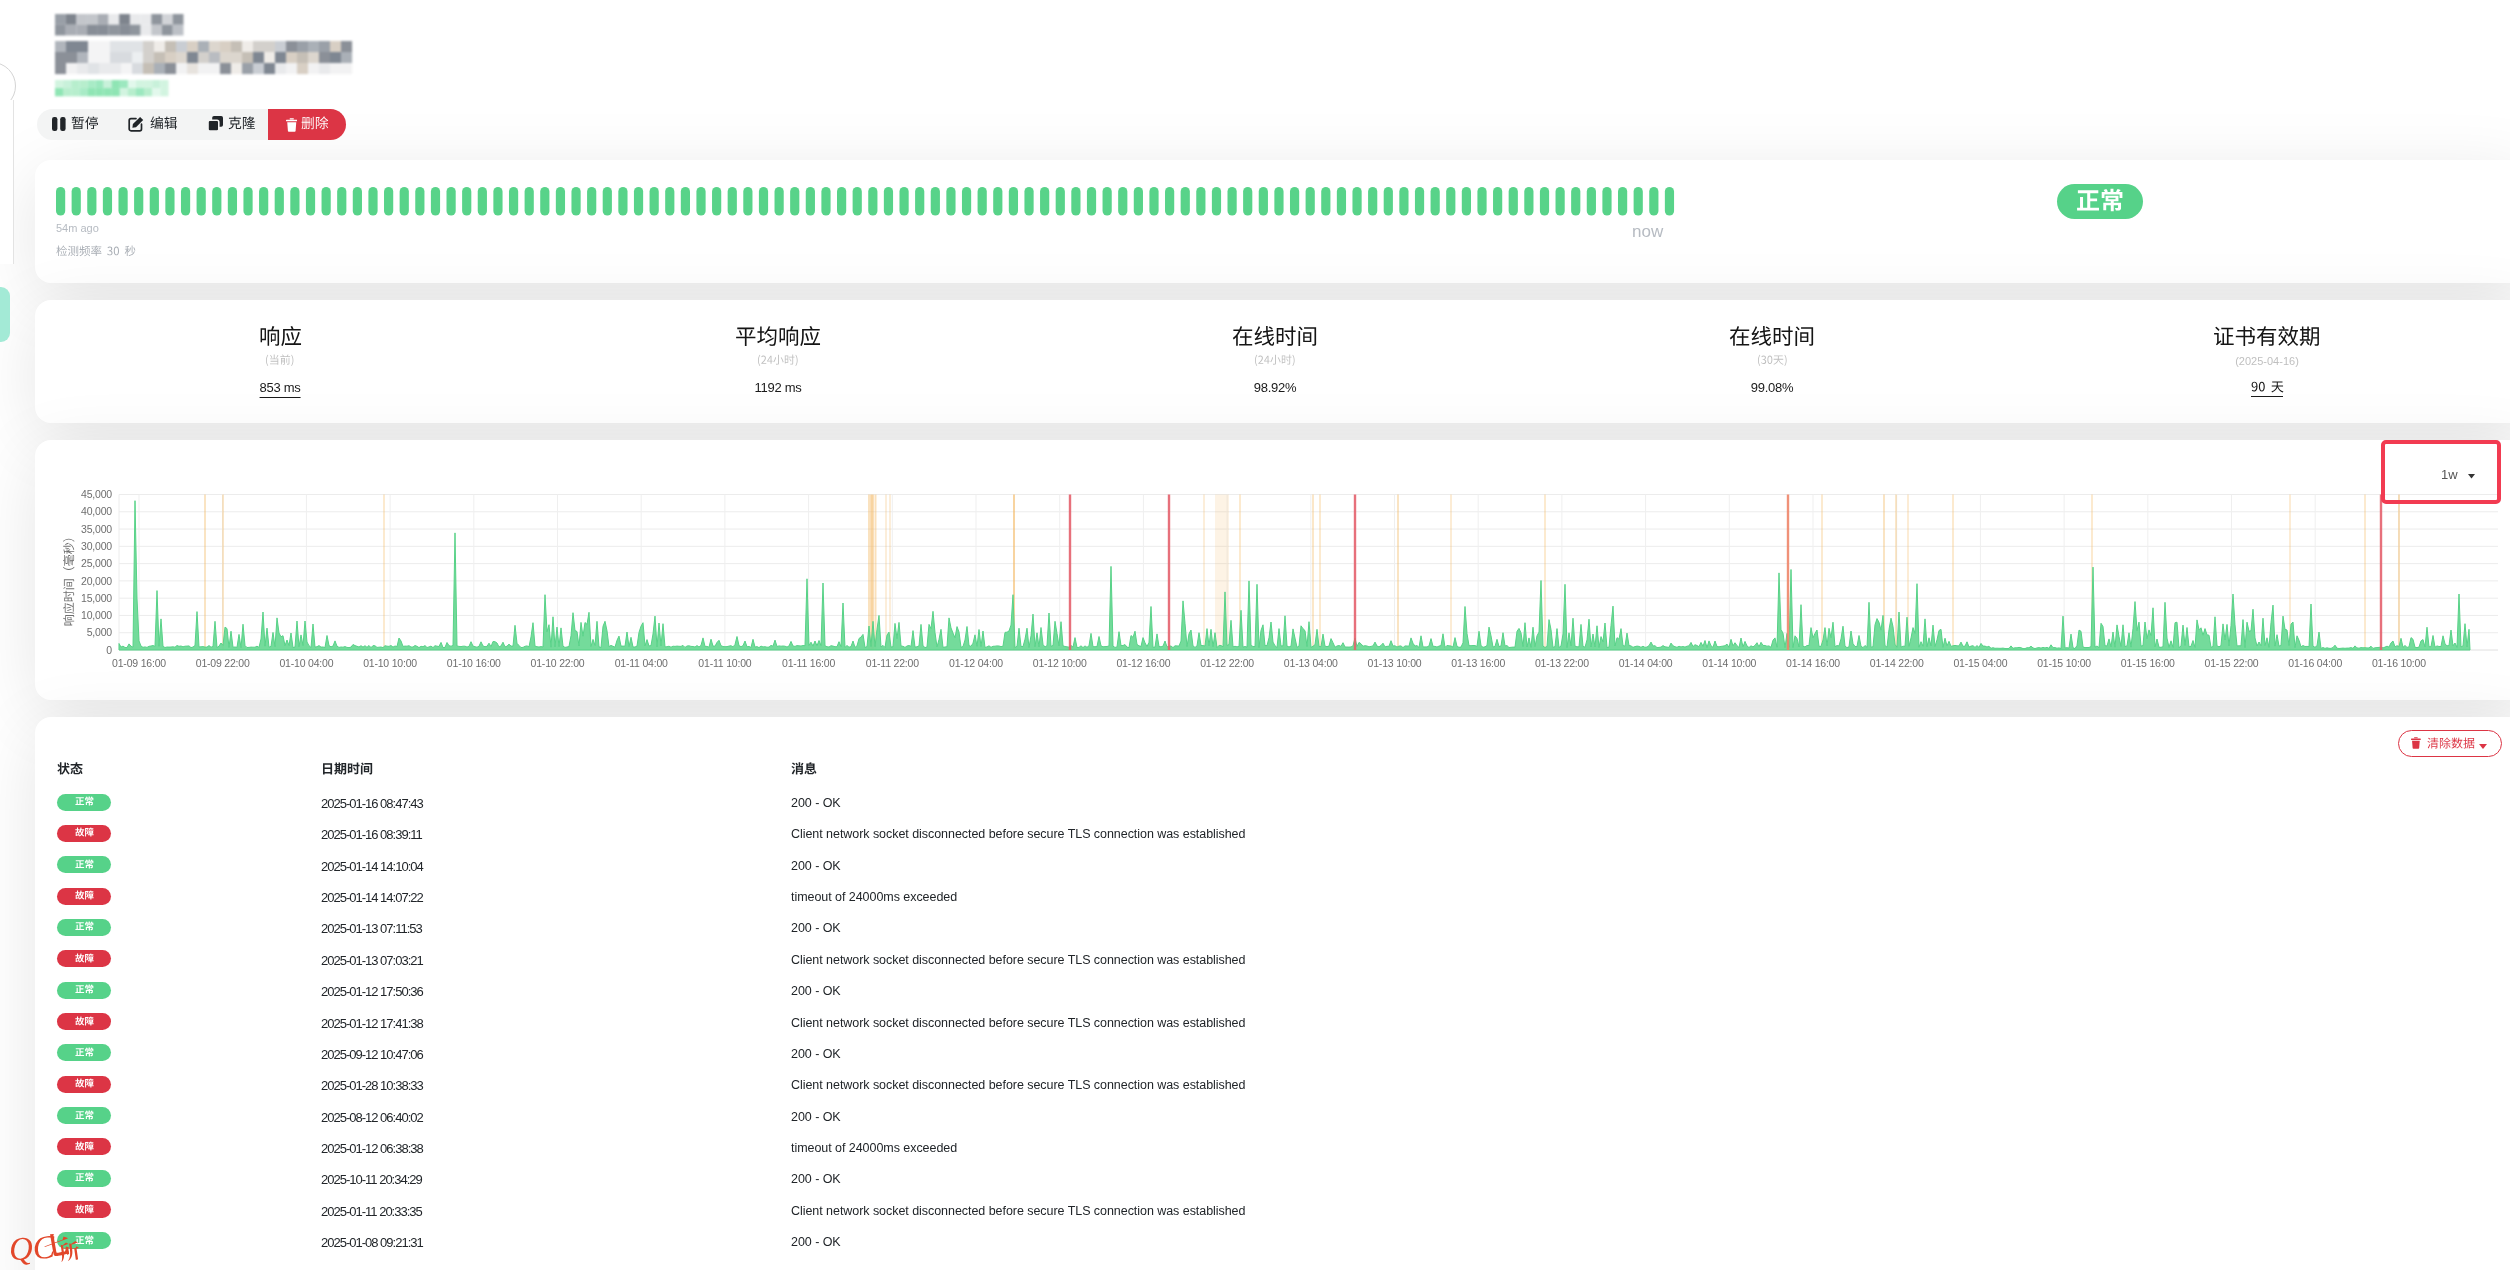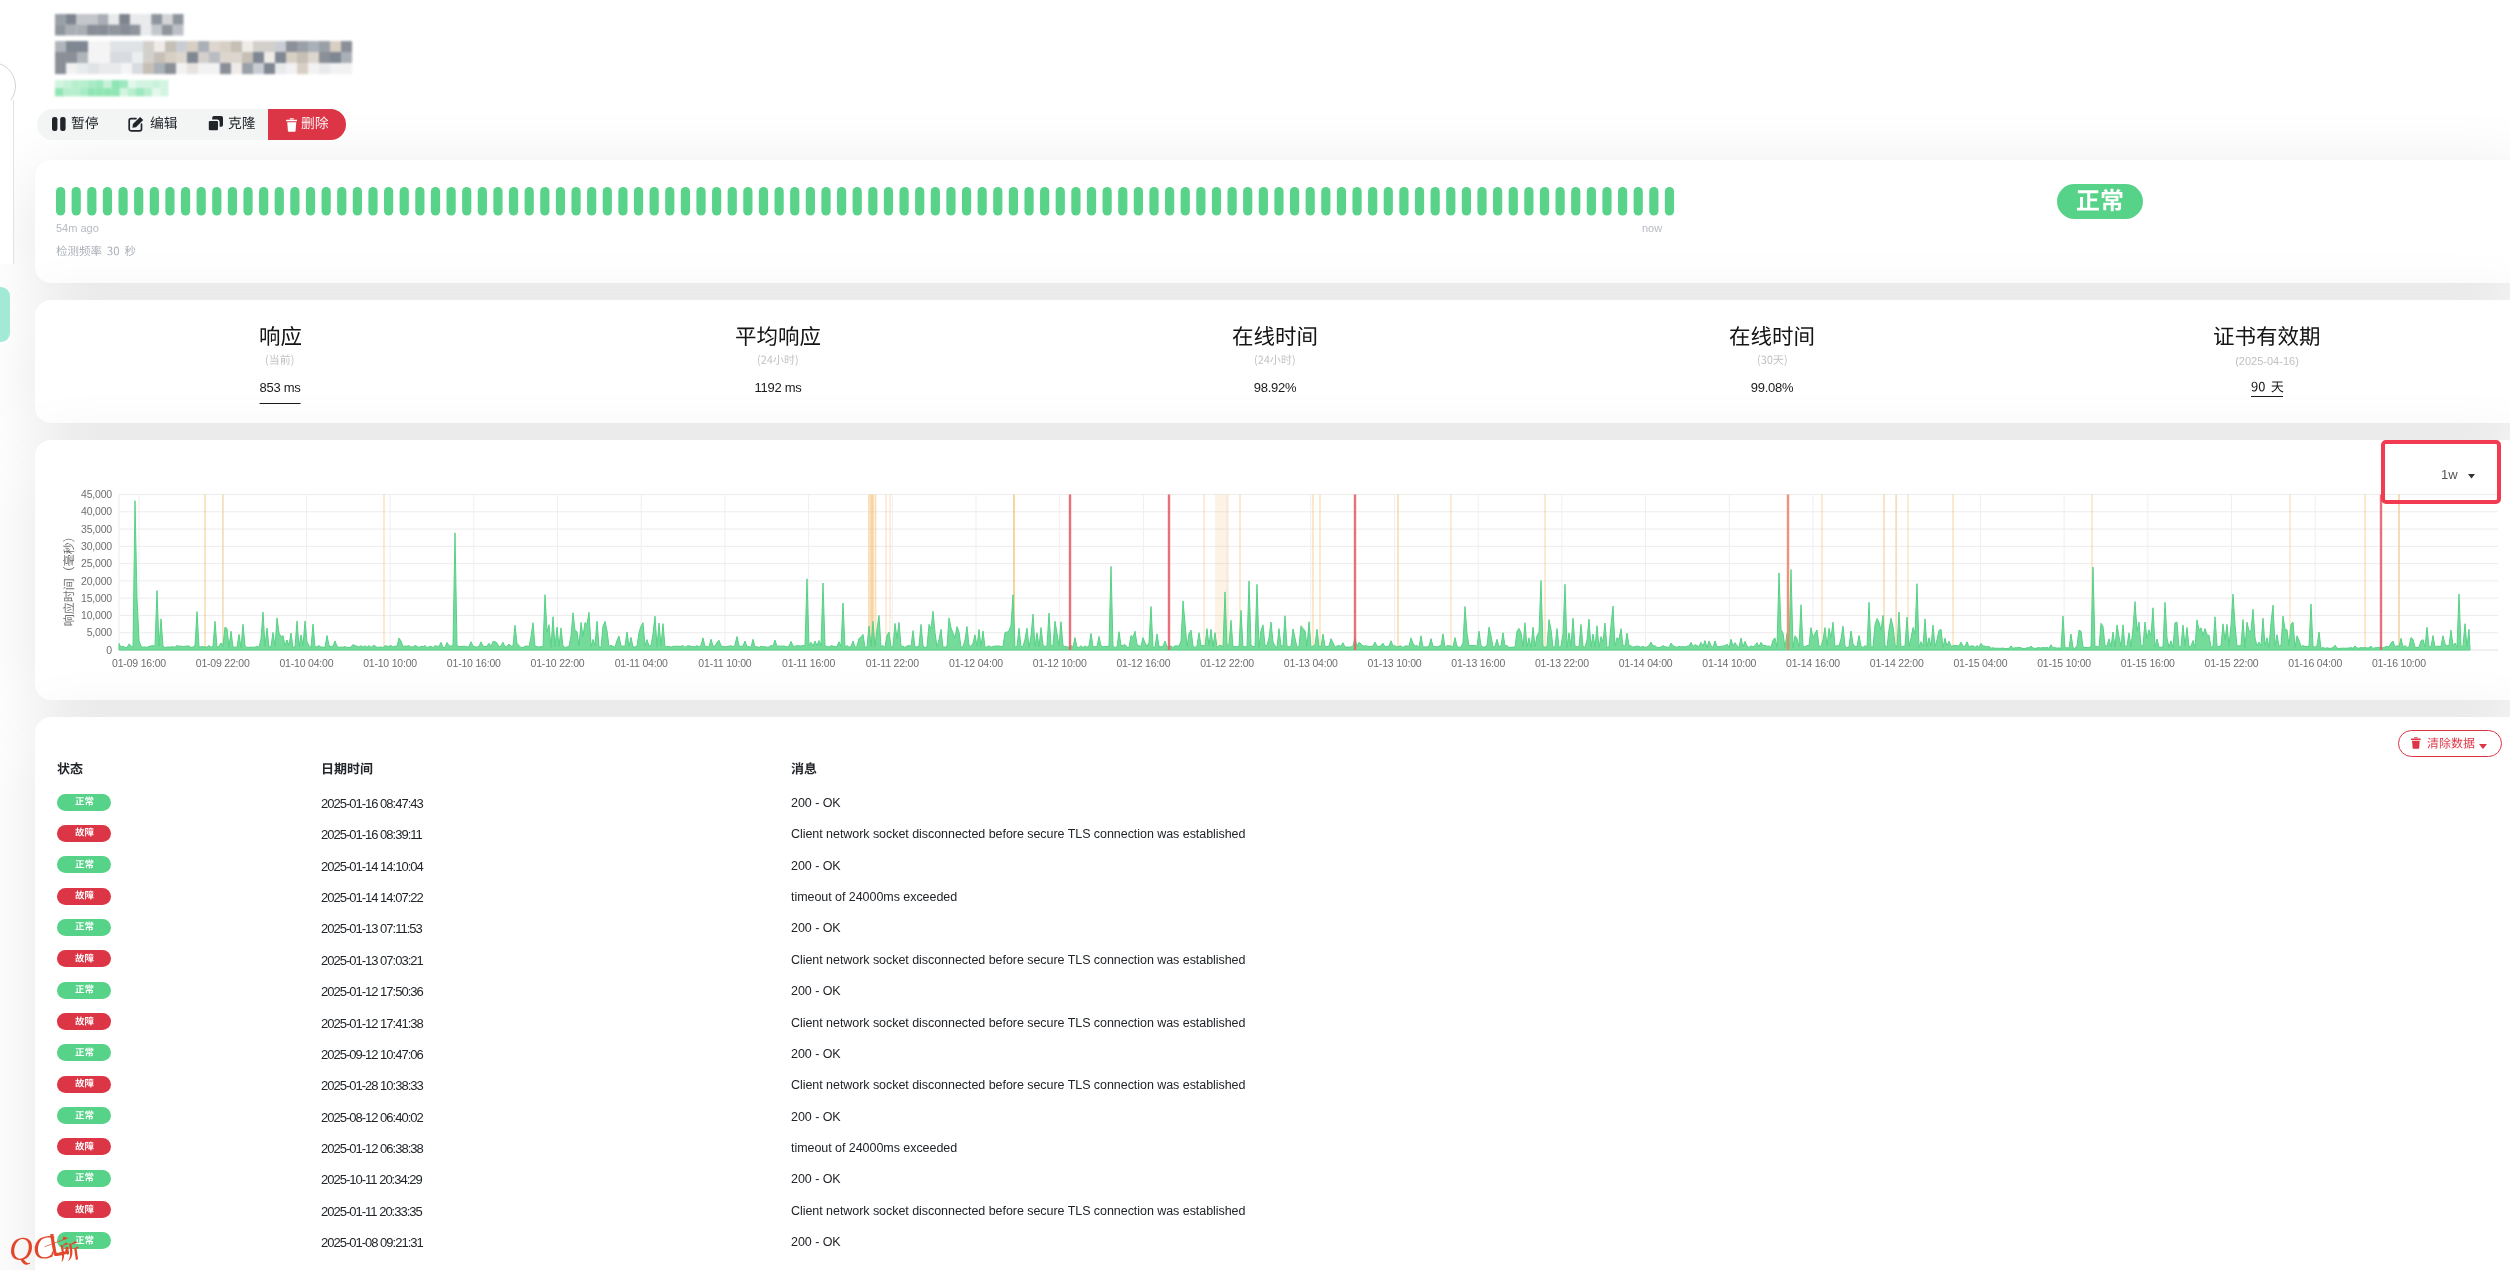--- a/index.html
+++ b/index.html
@@ -338,21 +338,21 @@
     <rect x="1555.52" y="187" width="9.2" height="28.5" rx="4.6" fill="#58d389"></rect>
     <rect x="1571.14" y="187" width="9.2" height="28.5" rx="4.6" fill="#58d389"></rect>
     <rect x="1586.76" y="187" width="9.2" height="28.5" rx="4.6" fill="#58d389"></rect>
     <rect x="1602.38" y="187" width="9.2" height="28.5" rx="4.6" fill="#58d389"></rect>
     <rect x="1618.00" y="187" width="9.2" height="28.5" rx="4.6" fill="#58d389"></rect>
     <rect x="1633.62" y="187" width="9.2" height="28.5" rx="4.6" fill="#58d389"></rect>
     <rect x="1649.24" y="187" width="9.2" height="28.5" rx="4.6" fill="#58d389"></rect>
     <rect x="1664.86" y="187" width="9.2" height="28.5" rx="4.6" fill="#58d389"></rect>
   </svg>
 <div class="ab" style="left:56px;top:222px;font-size:11px;color:#b6bbc2">54m ago</div>
-<div class="ab" style="left:1632px;top:222px;width:40px;text-align:center;font-size:11px;color:#b6bbc2">now</div>
+<div class="ab" style="left:1632px;top:222px;width:40px;text-align:left;font-size:17px;color:#b6bbc2">now</div>
 <div style="position:absolute;left:56.0px;top:246.0px;line-height:0;"><svg class="ck" width="79.9" height="12.1" viewBox="0 0 79.9 12.1" style="overflow:visible" fill="#a8adb4">
       <use href="#gr68c0" transform="translate(0.00,9.20) scale(0.01150,-0.01150)"></use>
       <use href="#gr6d4b" transform="translate(11.50,9.20) scale(0.01150,-0.01150)"></use>
       <use href="#gr9891" transform="translate(23.00,9.20) scale(0.01150,-0.01150)"></use>
       <use href="#gr7387" transform="translate(34.50,9.20) scale(0.01150,-0.01150)"></use>
       <use href="#gr0033" transform="translate(50.83,9.20) scale(0.01150,-0.01150)"></use>
       <use href="#gr0030" transform="translate(57.21,9.20) scale(0.01150,-0.01150)"></use>
       <use href="#gr79d2" transform="translate(68.42,9.20) scale(0.01150,-0.01150)"></use>
     </svg></div>
 <div class="ab" style="left:2057px;top:184px;width:86px;height:35px;border-radius:17.5px;background:#56d289"></div>
@@ -363,21 +363,21 @@
 <div style="position:absolute;left:258.5px;top:327.0px;line-height:0;"><svg class="ck" width="43.0" height="22.6" viewBox="0 0 43.0 22.6" style="overflow:visible" fill="#151515">
       <use href="#gr54cd" transform="translate(0.00,17.20) scale(0.02150,-0.02150)"></use>
       <use href="#gr5e94" transform="translate(21.50,17.20) scale(0.02150,-0.02150)"></use>
     </svg></div>
 <div style="position:absolute;left:265.3px;top:355.0px;line-height:0;"><svg class="ck" width="29.4" height="11.6" viewBox="0 0 29.4 11.6" style="overflow:visible" fill="#bfbfbf">
       <use href="#gr0028" transform="translate(0.00,8.80) scale(0.01100,-0.01100)"></use>
       <use href="#gr5f53" transform="translate(3.72,8.80) scale(0.01100,-0.01100)"></use>
       <use href="#gr524d" transform="translate(14.72,8.80) scale(0.01100,-0.01100)"></use>
       <use href="#gr0029" transform="translate(25.72,8.80) scale(0.01100,-0.01100)"></use>
     </svg></div>
-<div class="ab" style="left:280.0px;top:380px;transform:translateX(-50%);font-size:13px;letter-spacing:-0.3px;color:#1a1a1a;border-bottom:1px solid #1a1a1a;padding-bottom:8px;">853 ms</div>
+<div class="ab" style="left:280.0px;top:380px;transform:translateX(-50%);font-size:13px;letter-spacing:-0.3px;color:#1a1a1a;border-bottom:1px solid #1a1a1a;padding-bottom:2px;">853 ms</div>
 <div style="position:absolute;left:735.0px;top:327.0px;line-height:0;"><svg class="ck" width="86.0" height="22.6" viewBox="0 0 86.0 22.6" style="overflow:visible" fill="#151515">
       <use href="#gr5e73" transform="translate(0.00,17.20) scale(0.02150,-0.02150)"></use>
       <use href="#gr5747" transform="translate(21.50,17.20) scale(0.02150,-0.02150)"></use>
       <use href="#gr54cd" transform="translate(43.00,17.20) scale(0.02150,-0.02150)"></use>
       <use href="#gr5e94" transform="translate(64.50,17.20) scale(0.02150,-0.02150)"></use>
     </svg></div>
 <div style="position:absolute;left:757.2px;top:355.0px;line-height:0;"><svg class="ck" width="41.6" height="11.6" viewBox="0 0 41.6 11.6" style="overflow:visible" fill="#bfbfbf">
       <use href="#gr0028" transform="translate(0.00,8.80) scale(0.01100,-0.01100)"></use>
       <use href="#gr0032" transform="translate(3.72,8.80) scale(0.01100,-0.01100)"></use>
       <use href="#gr0034" transform="translate(9.82,8.80) scale(0.01100,-0.01100)"></use>

